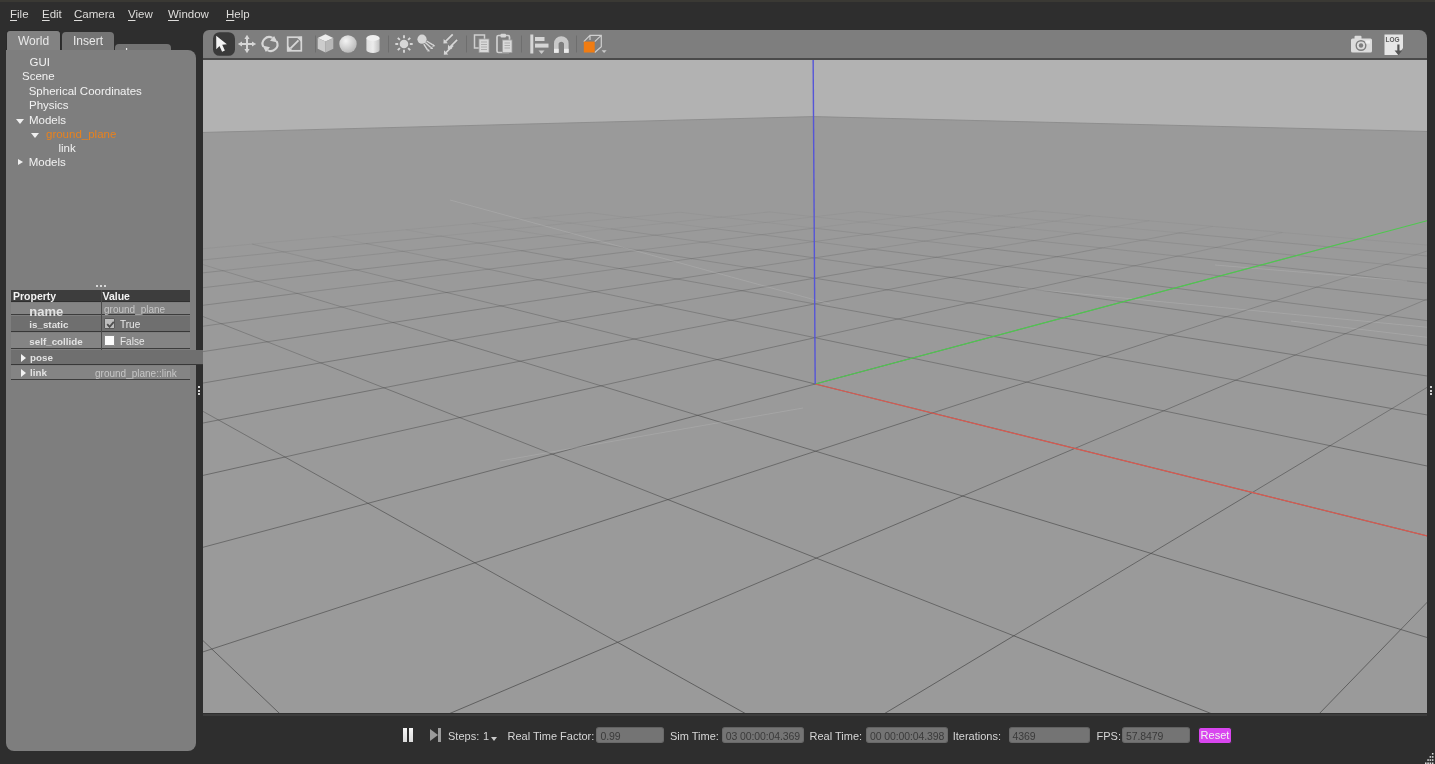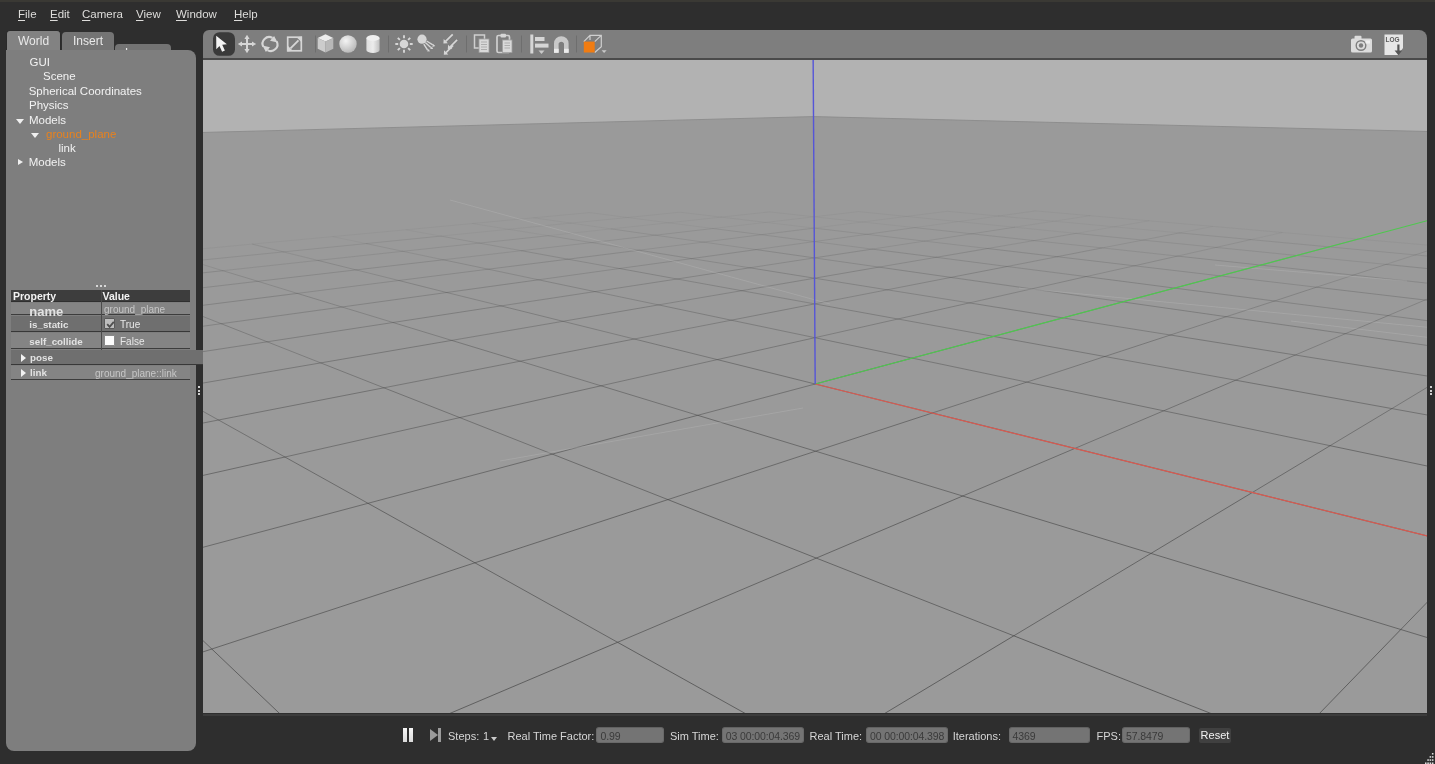--- a/index.html
+++ b/index.html
@@ -1,19 +1,19 @@
 <!DOCTYPE html>
 <html><head><meta charset="utf-8">
 <style>
 *{margin:0;padding:0;box-sizing:border-box}
 html,body{width:1435px;height:764px;background:#2e2e2e;font-family:"Liberation Sans",sans-serif;overflow:hidden;position:relative}
 .abs{position:absolute}
 
 #topstrip{left:0;top:0;width:1435px;height:2px;background:#3a3934}
-#menubar{left:8px;top:2px;width:1235px;height:26px;color:#dedddb;font-size:11.5px}
+#menubar{left:0;top:2px;width:1235px;height:26px;color:#dedddb;font-size:11.5px}
 #menubar span.mi{position:absolute;top:5.5px}
 #menubar u{text-decoration:underline;text-underline-offset:2px}
 
 #ltabs .tab{position:absolute;border-radius:4px 4px 0 0;color:#e9e9e9;font-size:12px;text-align:center}
 #panel{left:6px;top:50px;width:190px;height:701px;background:#7e7e7e;border-radius:0 8px 8px 8px}
 .tree{position:absolute;color:#f2f2f2;font-size:11.5px;white-space:nowrap}
 .tri{position:absolute;width:0;height:0}
 
 #vp{left:203px;top:29.5px;width:1224px;height:576px;background:#7e7e7e;border-radius:6px 8px 8px 8px}
 #vptools{position:absolute;left:0;top:0;width:1224px;height:30px;border-bottom:2px solid #4a4a4a;border-radius:6px 8px 0 0;overflow:hidden}
@@ -33,21 +33,21 @@
 <span class="mi" style="left:226px"><u>H</u>elp</span>
 </div>
 
 <div id="ltabs" class="abs" style="left:0;top:0">
 <div class="tab" style="left:6px;top:30px;width:55px;height:21px;background:#828282;line-height:21px;border:1px solid #2a2a2a;border-bottom:none">World</div>
 <div class="tab" style="left:62px;top:32px;width:52px;height:19px;background:#747474;line-height:19px">Insert</div>
 <div class="tab" style="left:115px;top:44px;width:56px;height:19px;background:#737373;line-height:19px">Layers</div>
 </div>
 <div id="panel" class="abs">
 <div class="tree" style="left:23.5px;top:6px">GUI</div>
-<div class="tree" style="left:37px;top:20px">Scene</div>
+<div class="tree" style="left:16px;top:20px">Scene</div>
 <div class="tree" style="left:22.7px;top:35px">Spherical Coordinates</div>
 <div class="tree" style="left:23px;top:49px">Physics</div>
 <div class="tri" style="left:9.5px;top:68.5px;border-left:4.5px solid transparent;border-right:4.5px solid transparent;border-top:5.5px solid #f0f0f0"></div>
 <div class="tree" style="left:23px;top:64px">Models</div>
 <div class="tri" style="left:24.7px;top:82.5px;border-left:4.5px solid transparent;border-right:4.5px solid transparent;border-top:5.5px solid #f0f0f0"></div>
 <div class="tree" style="left:40px;top:78px;color:#e8821e">ground_plane</div>
 <div class="tree" style="left:52.5px;top:92px">link</div>
 <div class="tri" style="left:11.6px;top:108.7px;border-top:3.8px solid transparent;border-bottom:3.8px solid transparent;border-left:5.2px solid #f0f0f0"></div>
 <div class="tree" style="left:22.7px;top:106px">Models</div>
 
@@ -215,21 +215,21 @@
 <span class="sb-lbl" style="left:304.5px">Real Time Factor:</span>
 <div class="sb-box" style="left:393.4px;width:67.6px">0.99</div>
 <span class="sb-lbl" style="left:467px">Sim Time:</span>
 <div class="sb-box" style="left:518.7px;width:82.6px">03 00:00:04.369</div>
 <span class="sb-lbl" style="left:606.5px">Real Time:</span>
 <div class="sb-box" style="left:662.9px;width:82.6px">00 00:00:04.398</div>
 <span class="sb-lbl" style="left:749.7px">Iterations:</span>
 <div class="sb-box" style="left:805.6px;width:81.4px">4369</div>
 <span class="sb-lbl" style="left:893.5px">FPS:</span>
 <div class="sb-box" style="left:919px;width:68px">57.8479</div>
-<div class="abs" style="left:994.8px;top:10.5px;width:34.4px;height:17.8px;background:#404040;border:1px solid #2e2e2e;border-radius:3px;color:#f2f2f2;text-align:center;line-height:15.5px">Reset</div>
+<div class="abs" style="left:994.8px;top:10.5px;width:34.4px;height:17.8px;background:#d946ef;border:1px solid #2e2e2e;border-radius:3px;color:#f2f2f2;text-align:center;line-height:15.5px">Reset</div>
 </div>
 </div>
 <div class="abs" style="left:197.5px;top:386px;width:2px;height:2px;background:#d0d0d0"></div>
 <div class="abs" style="left:197.5px;top:389.5px;width:2px;height:2px;background:#d0d0d0"></div>
 <div class="abs" style="left:197.5px;top:393px;width:2px;height:2px;background:#d0d0d0"></div>
 <div class="abs" style="left:1429.5px;top:386px;width:2px;height:2px;background:#d0d0d0"></div>
 <div class="abs" style="left:1429.5px;top:389.5px;width:2px;height:2px;background:#d0d0d0"></div>
 <div class="abs" style="left:1429.5px;top:393px;width:2px;height:2px;background:#d0d0d0"></div>
 <svg class="abs" style="left:1425px;top:753px" width="10" height="11" viewBox="0 0 13 14" preserveAspectRatio="none">
 <g fill="#dcdcdc">

